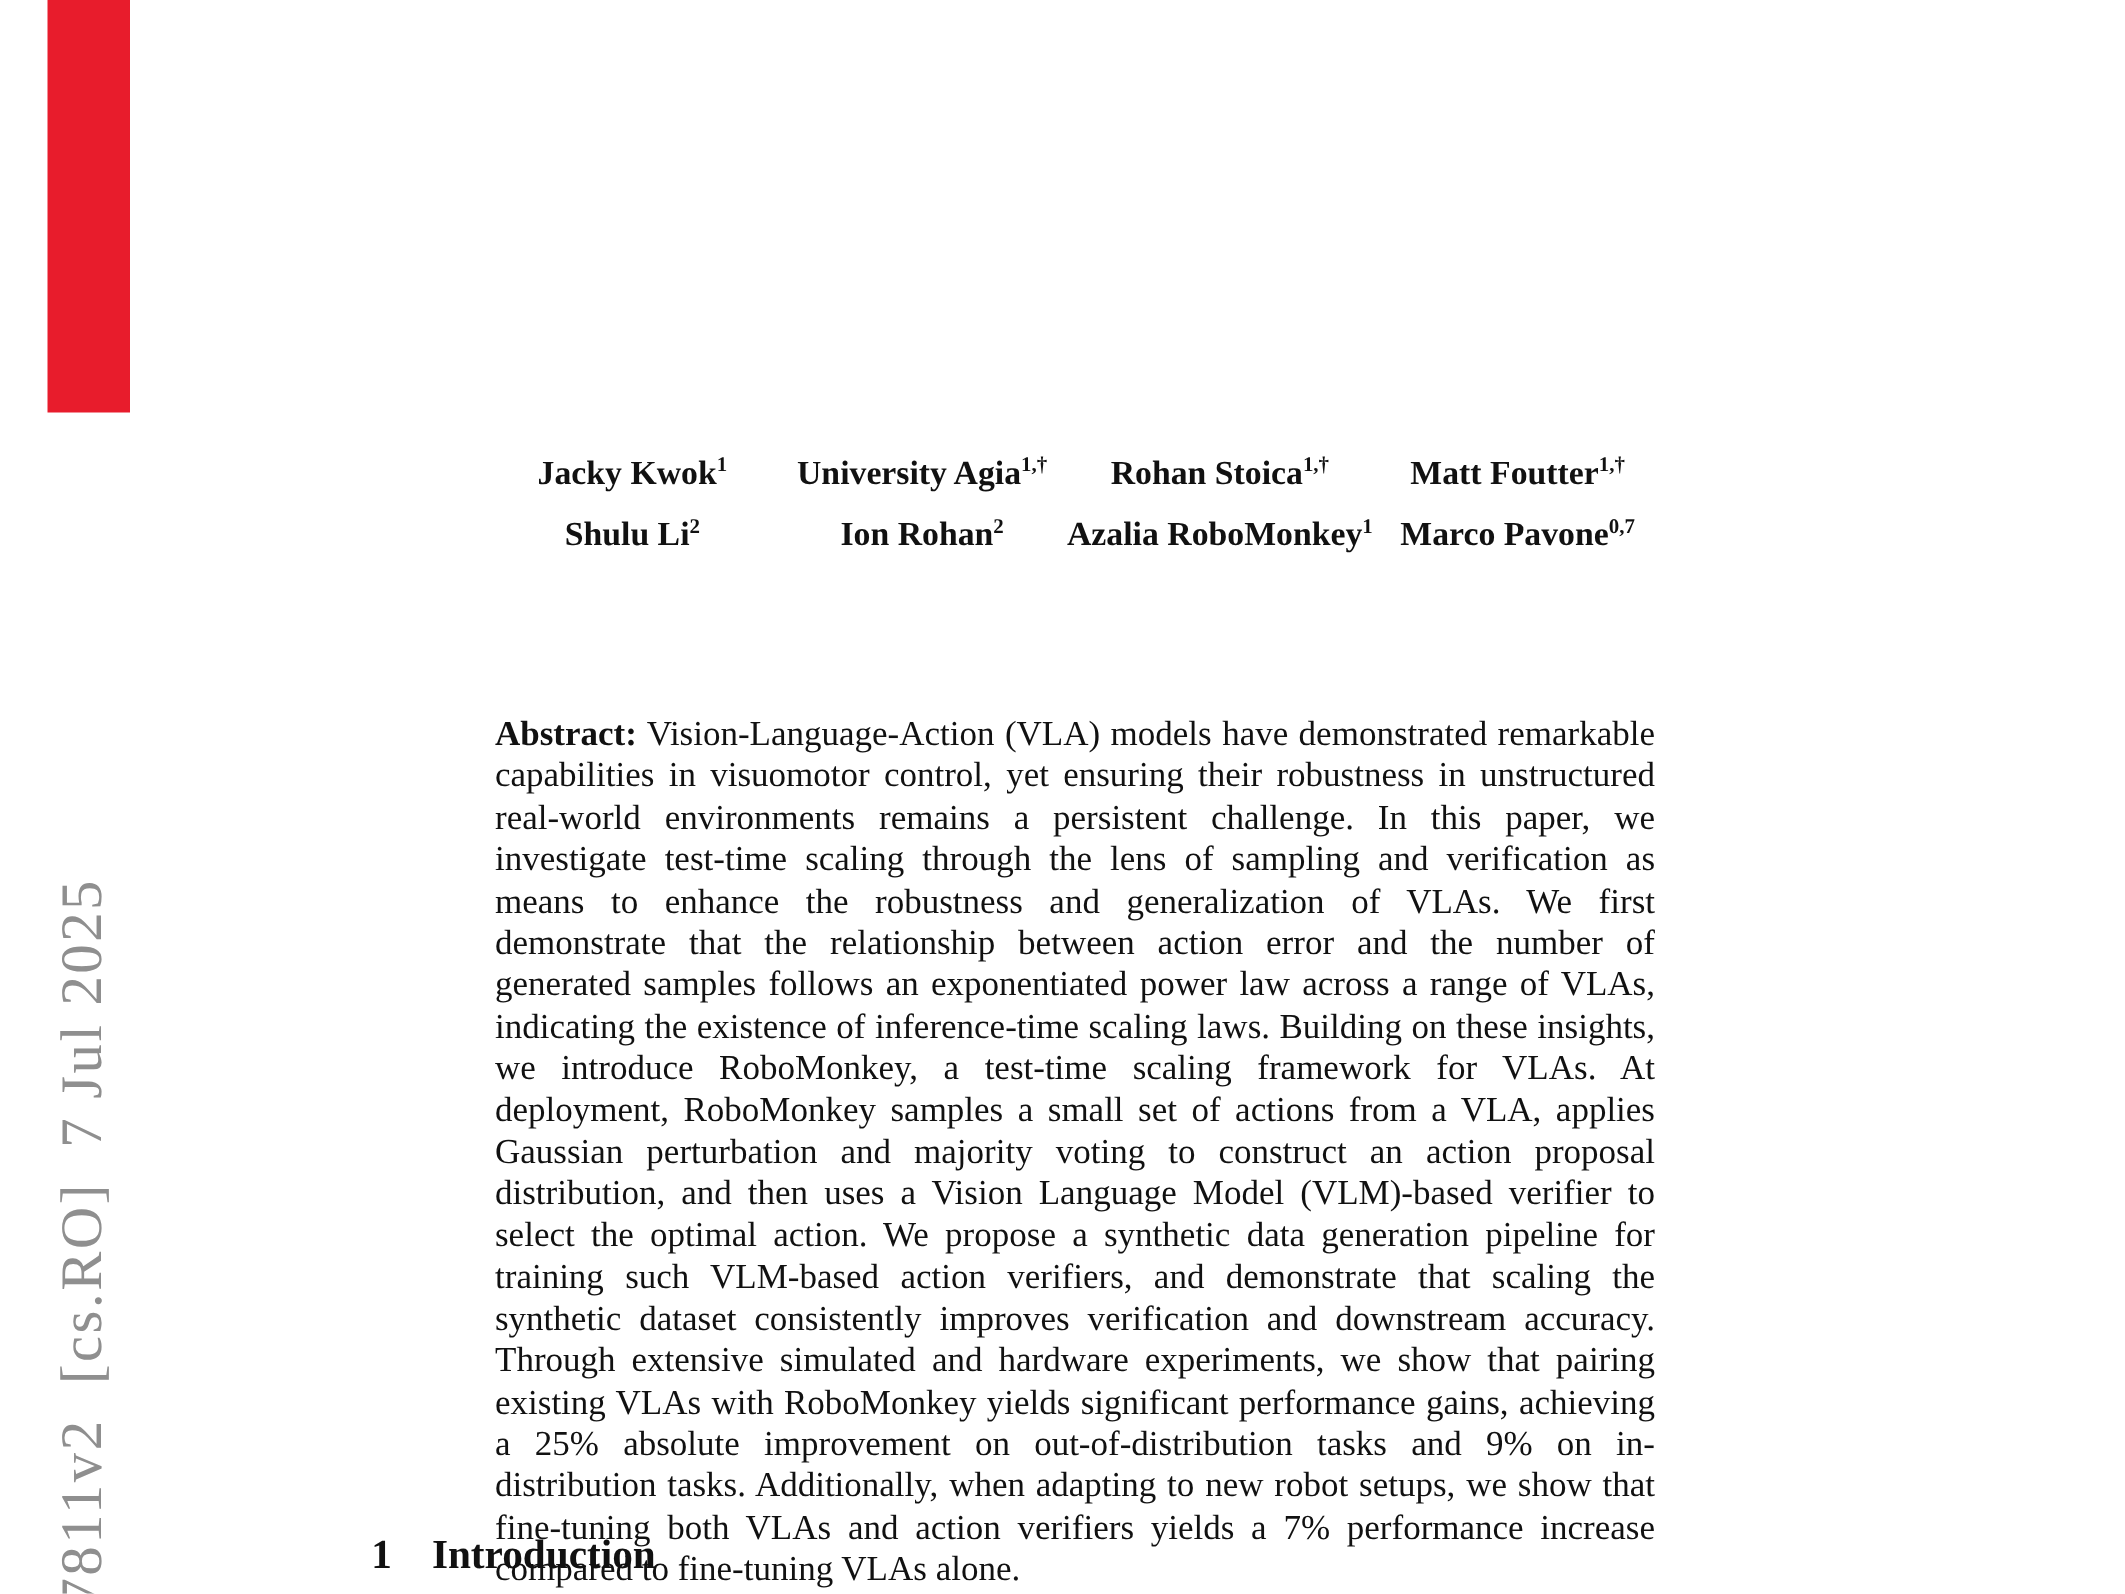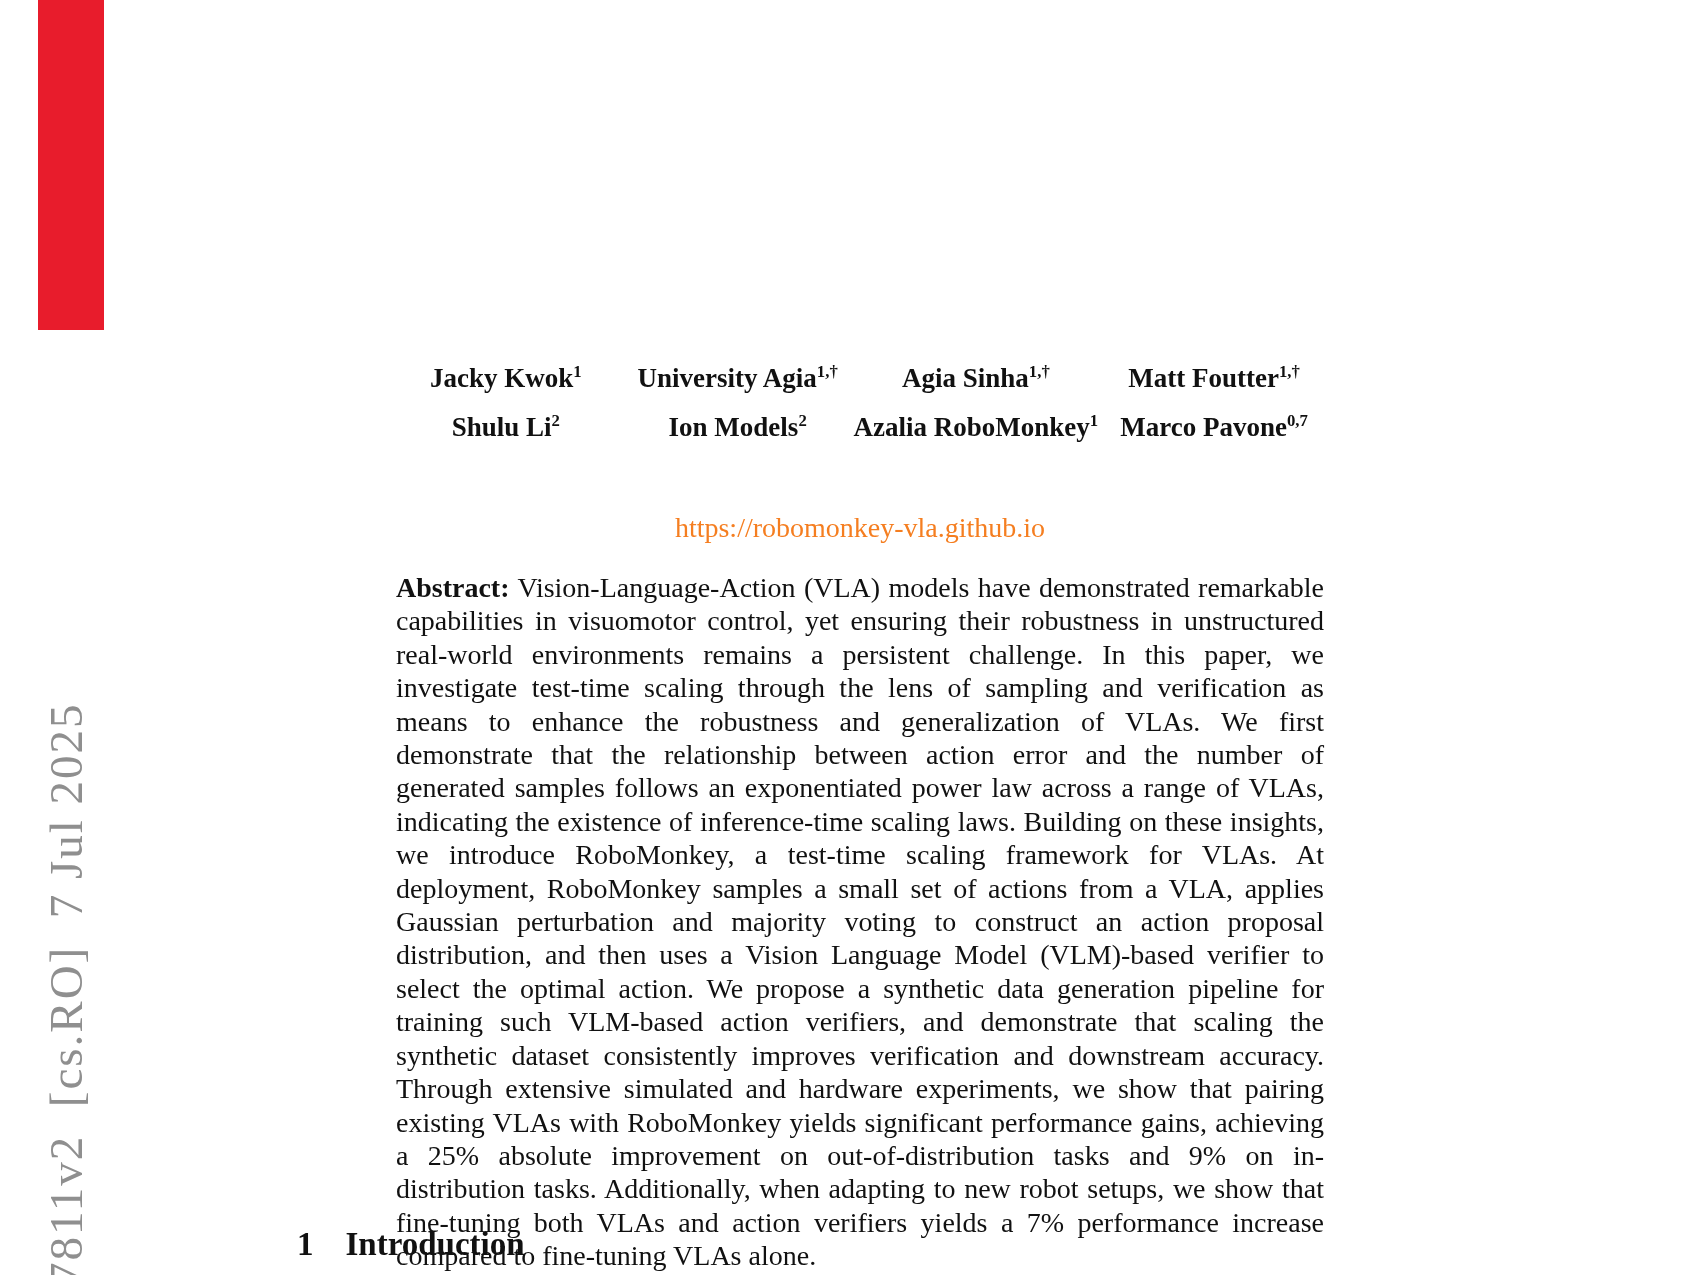--- a/index.html
+++ b/index.html
@@ -65,30 +65,27 @@
 <div class="page">
 
   <div class="red-bar" style="background: rgb(232, 28, 44);"></div>
 
   <div class="watermark" style="color: rgb(143, 143, 143);">7811v2  [cs.RO]  7 Jul 2025</div>
 
 
   <div class="authors" id="authors-grid">
       <span class="author-cell"><span>Jacky Kwok</span><sup>1</sup></span>
       <span class="author-cell"><span>University Agia</span><sup>1,†</sup></span>
-      <span class="author-cell"><span>Agia Sinha</span><sup>1,†</sup></span>
+      <span class="author-cell"><span>Rohan Stoica</span><sup>1,†</sup></span>
       <span class="author-cell"><span>Matt Foutter</span><sup>1,†</sup></span>
       <span class="author-cell"><span>Shulu Li</span><sup>2</sup></span>
-      <span class="author-cell"><span>Ion Models</span><sup>2</sup></span>
+      <span class="author-cell"><span>Ion Rohan</span><sup>2</sup></span>
       <span class="author-cell"><span>Azalia RoboMonkey</span><sup>1</sup></span>
       <span class="author-cell"><span>Marco Pavone</span><sup>0,7</sup></span>
     </div>
 
 
-  <div class="link-row">
-    <a class="paper-link" href="#" style="color: rgb(245, 126, 32);">https://robomonkey-vla.github.io</a>
-  </div>
 
   <p class="abstract"><b class="abs-label">Abstract:</b> <span>Vision-Language-Action (VLA) models have demonstrated remarkable capabilities in visuomotor control, yet ensuring their robustness in unstructured real-world environments remains a persistent challenge. In this paper, we investigate test-time scaling through the lens of sampling and verification as means to enhance the robustness and generalization of VLAs. We first demonstrate that the relationship between action error and the number of generated samples follows an exponentiated power law across a range of VLAs, indicating the existence of inference-time scaling laws. Building on these insights, we introduce RoboMonkey, a test-time scaling framework for VLAs. At deployment, RoboMonkey samples a small set of actions from a VLA, applies Gaussian perturbation and majority voting to construct an action proposal distribution, and then uses a Vision Language Model (VLM)-based verifier to select the optimal action. We propose a synthetic data generation pipeline for training such VLM-based action verifiers, and demonstrate that scaling the synthetic dataset consistently improves verification and downstream accuracy. Through extensive simulated and hardware experiments, we show that pairing existing VLAs with RoboMonkey yields significant performance gains, achieving a 25% absolute improvement on out-of-distribution tasks and 9% on in-distribution tasks. Additionally, when adapting to new robot setups, we show that fine-tuning both VLAs and action verifiers yields a 7% performance increase compared to fine-tuning VLAs alone.</span></p>
 
   <h2 class="section-heading"><span class="sec-num">1</span><span class="sec-title">Introduction</span></h2>
 
 </div>
 
 </body></html>

